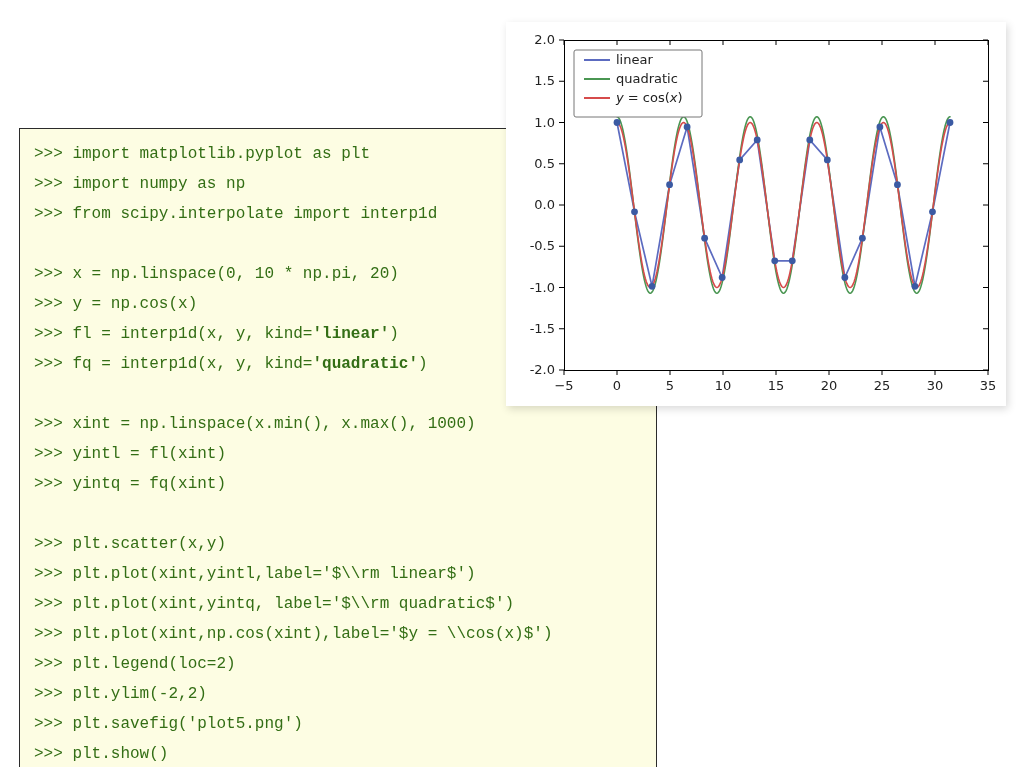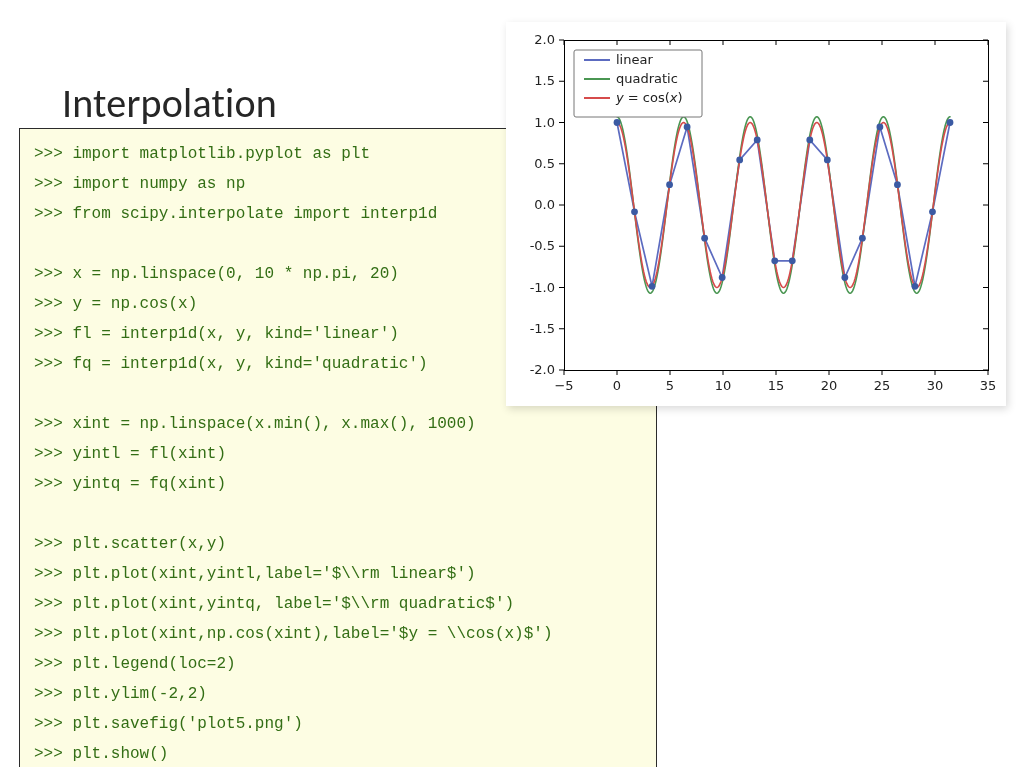--- a/index.html
+++ b/index.html
@@ -35,41 +35,40 @@
     box-sizing: border-box;
     border: 1px solid #2b2b2b;
     background: #fdfde3;
     padding: 10px 12px 14px 14px;
     font-family: "Courier New", Courier, monospace;
     font-size: 16px;
     line-height: 30px;
     white-space: pre;
     color: #336e15;
   }
-  .code-block .hl  { font-weight: normal; }
+  .code-block .hl  { font-weight: bold; }
   .chart-card {
     position: absolute;
     left: 506px;
     top: 22px;
     width: 500px;
     height: 384px;
     background: #fff;
     box-shadow: 2px 3px 8px rgba(0,0,0,0.15);
   }
   svg.chart {
     display: block;
     width: 500px;
     height: 384px;
   }
 </style>
 </head>
 <body>
 <div class="page">
 
-<h1 class="title">Interpolation</h1>
 
 <div class="code-block"><span>&gt;&gt;&gt; import matplotlib.pyplot as plt
 &gt;&gt;&gt; import numpy as np
 &gt;&gt;&gt; from scipy.interpolate import interp1d
 
 &gt;&gt;&gt; x = np.linspace(0, 10 * np.pi, 20)
 &gt;&gt;&gt; y = np.cos(x)
 &gt;&gt;&gt; fl = interp1d(x, y, kind=<span class="hl">'linear'</span>)
 &gt;&gt;&gt; fq = interp1d(x, y, kind=<span class="hl">'quadratic'</span>)
 

